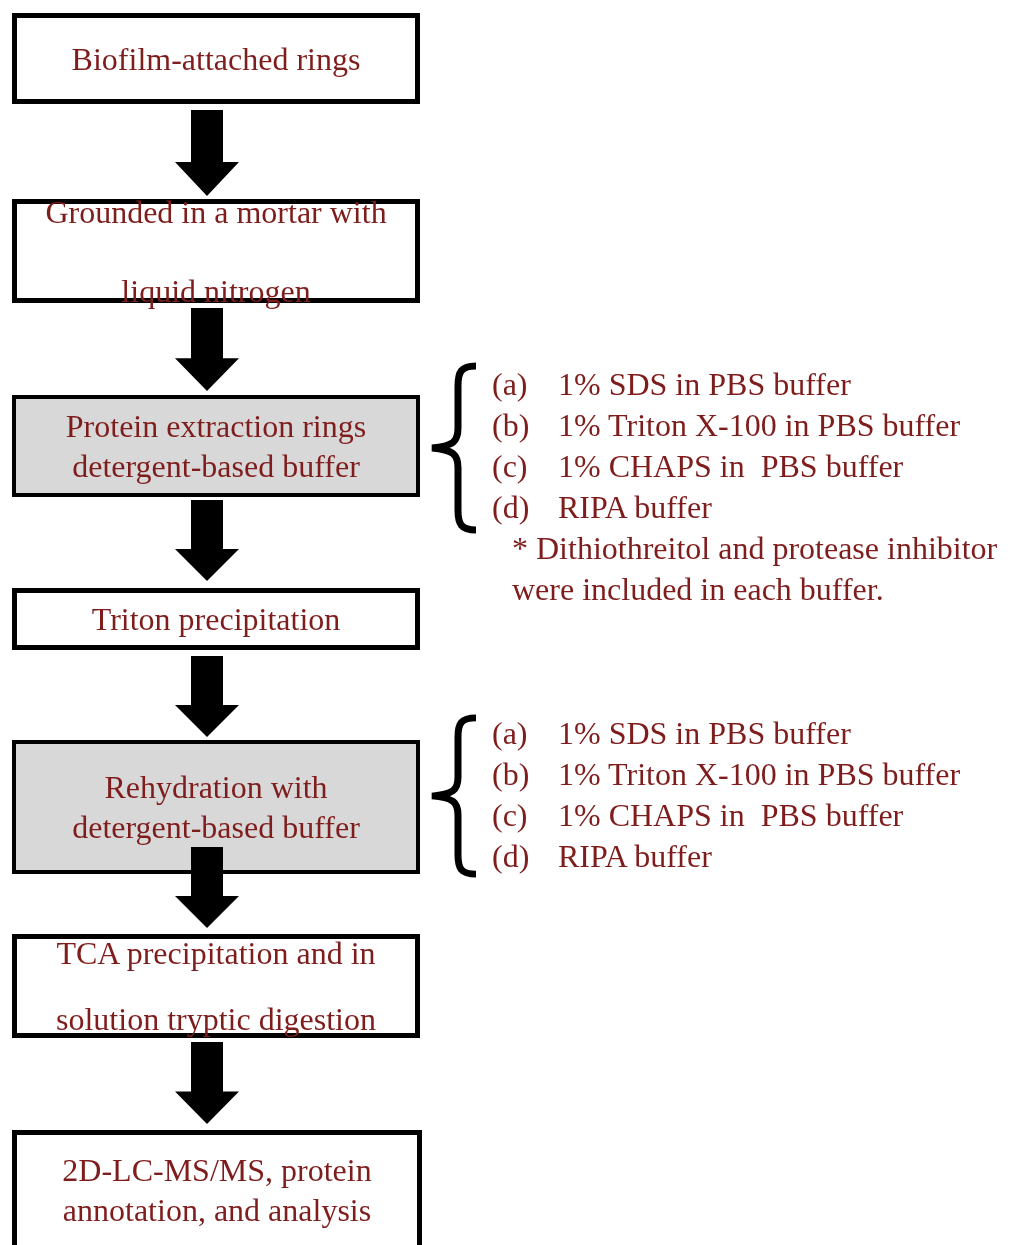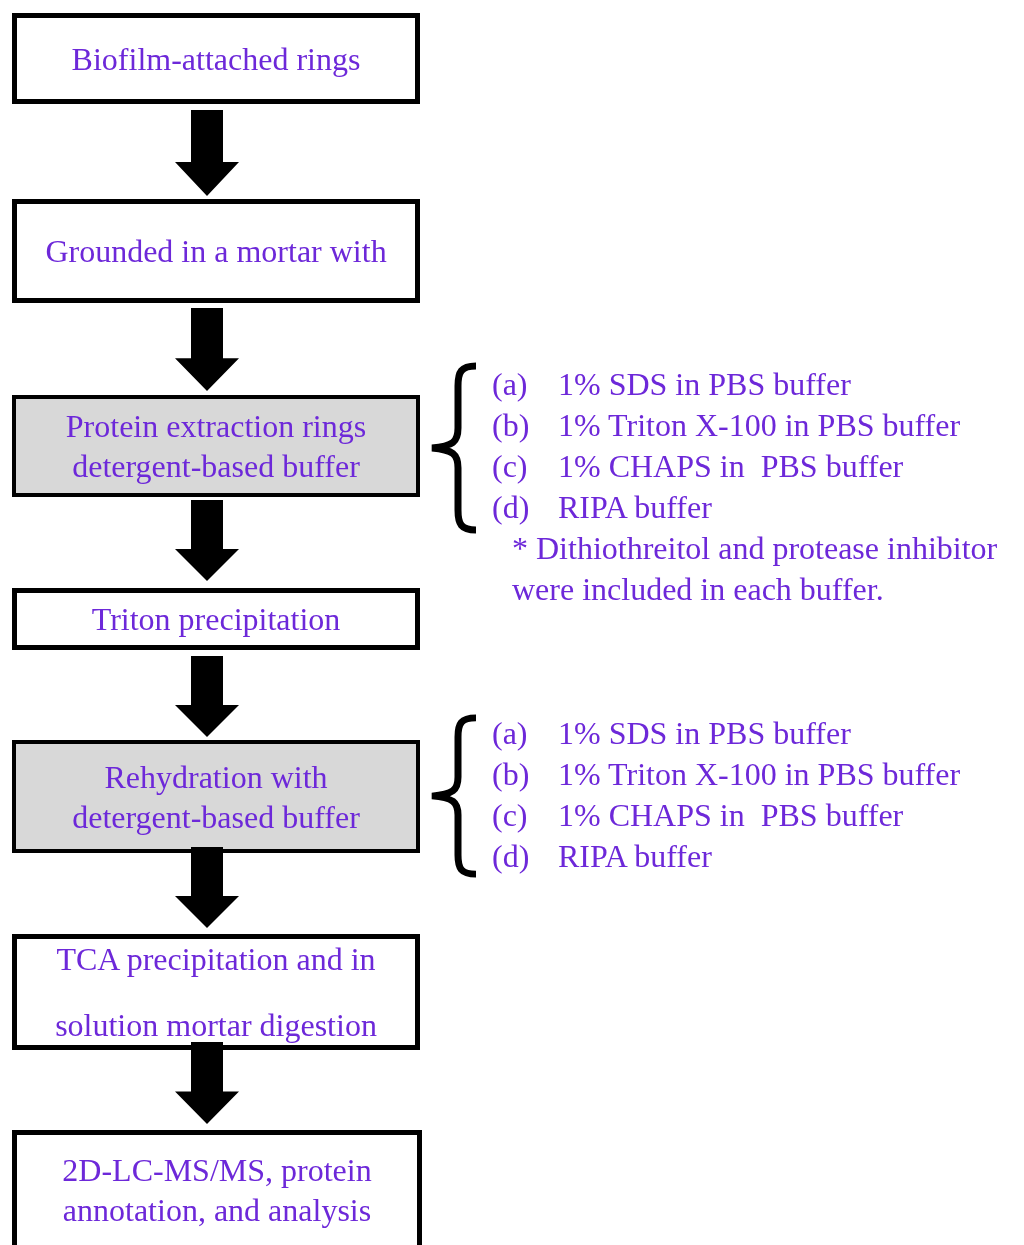--- a/index.html
+++ b/index.html
@@ -4,21 +4,21 @@
 <style>
   * { margin: 0; padding: 0; box-sizing: border-box; }
   html, body { background: #ffffff; }
   .page {
     position: relative;
     width: 1024px;
     height: 1245px;
     background: #ffffff;
     overflow: hidden;
     font-family: "Liberation Serif", "DejaVu Serif", serif;
-    color: #6d28d9;
+    color: #7f1d1d;
   }
   .flow-box {
     position: absolute;
     left: 12px;
     width: 408px;
     border: 5px solid #000000;
     background: #ffffff;
     display: flex;
     flex-direction: column;
     align-items: center;
@@ -65,20 +65,21 @@
   <div class="flow-box" style="top:13px; height:91px;">
     <span class="line">Biofilm-attached rings</span>
   </div>
 
   <svg class="arrow" style="top:110px; height:86px;" viewBox="0 0 64 86" preserveAspectRatio="none">
     <polygon points="16,0 48,0 48,52 64,52 32,86 0,52 16,52" fill="#000000"></polygon>
   </svg>
 
   <div class="flow-box" style="top:199px; height:104px;gap:39px;">
     <span class="line">Grounded in a mortar with</span>
+    <span class="line">liquid nitrogen</span>
   </div>
 
   <svg class="arrow" style="top:308px; height:83px;" viewBox="0 0 64 86" preserveAspectRatio="none">
     <polygon points="16,0 48,0 48,52 64,52 32,86 0,52 16,52" fill="#000000"></polygon>
   </svg>
 
   <div class="flow-box gray" style="top:395px; height:102px;">
     <span class="line">Protein extraction rings</span>
     <span class="line">detergent-based buffer</span>
   </div>
@@ -113,21 +114,21 @@
   </svg>
 
   <div class="flow-box" style="top:588px; height:62px;">
     <span class="line">Triton precipitation</span>
   </div>
 
   <svg class="arrow" style="top:656px; height:81px;" viewBox="0 0 64 86" preserveAspectRatio="none">
     <polygon points="16,0 48,0 48,52 64,52 32,86 0,52 16,52" fill="#000000"></polygon>
   </svg>
 
-  <div class="flow-box gray" style="top:740px; height:113px;text-align:right;">
+  <div class="flow-box gray" style="top:740px; height:134px;text-align:right;">
     <span class="line">Rehydration with</span>
     <span class="line">detergent-based buffer</span>
   </div>
 
   <svg class="brace" style="top:714px; height:164px;" viewBox="0 0 56 172" preserveAspectRatio="none">
     <path d="M48,4 C33,4 30,10 30,24 L30,66 C30,80 25,84 4,86 C25,88 30,92 30,106 L30,148 C30,162 33,168 48,168" fill="none" stroke="#000000" stroke-width="7"></path>
   </svg>
 
   <div class="buf-group" style="top:713px;">
     <div class="buf-item">
@@ -145,23 +146,23 @@
     <div class="buf-item">
       <span class="buf-label">(d)</span>
       <span class="buf-text">RIPA buffer</span>
     </div>
   </div>
 
   <svg class="arrow" style="top:847px; height:81px;" viewBox="0 0 64 86" preserveAspectRatio="none">
     <polygon points="16,0 48,0 48,52 64,52 32,86 0,52 16,52" fill="#000000"></polygon>
   </svg>
 
-  <div class="flow-box" style="top:934px; height:116px;gap:26px;">
+  <div class="flow-box" style="top:934px; height:104px;gap:26px;">
     <span class="line">TCA precipitation and in</span>
-    <span class="line">solution mortar digestion</span>
+    <span class="line">solution tryptic digestion</span>
   </div>
 
   <svg class="arrow" style="top:1042px; height:82px;" viewBox="0 0 64 86" preserveAspectRatio="none">
     <polygon points="16,0 48,0 48,52 64,52 32,86 0,52 16,52" fill="#000000"></polygon>
   </svg>
 
   <div class="flow-box" style="top:1130px; height:120px; width:410px;">
     <span class="line">2D-LC-MS/MS, protein</span>
     <span class="line">annotation, and analysis</span>
   </div>

